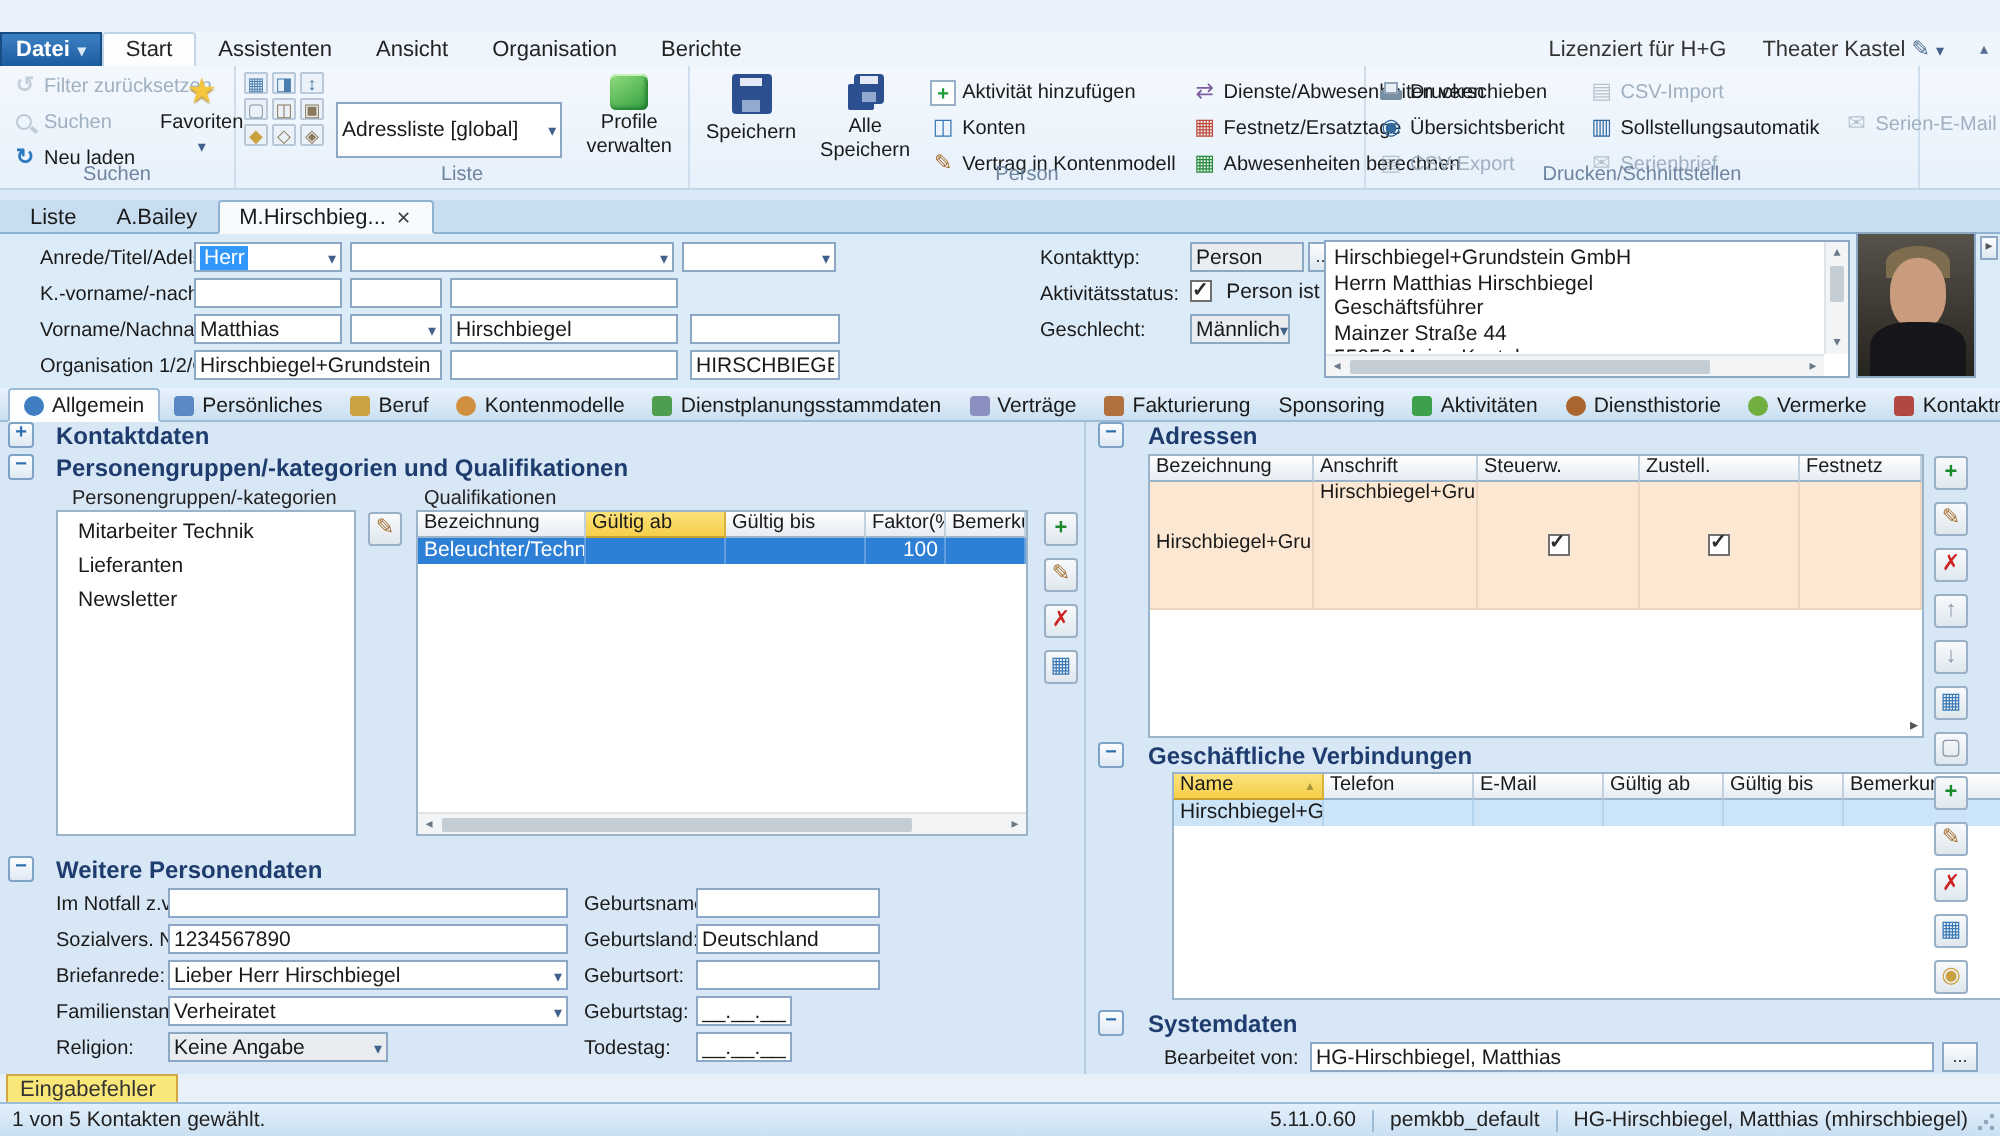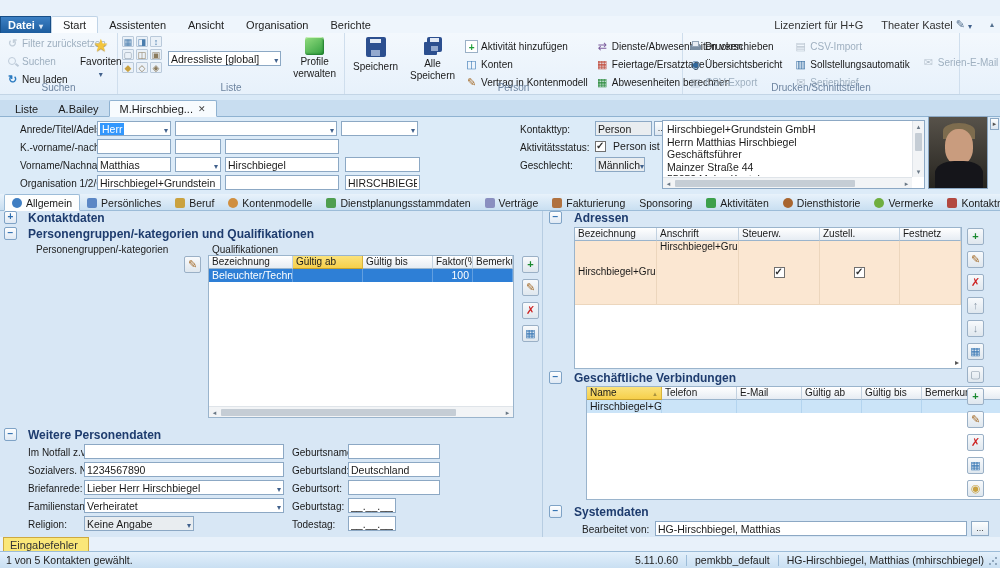--- a/index.html
+++ b/index.html
@@ -241,21 +241,21 @@
             <span class="mini m4"></span>
             <span class="mini m5"></span>
             <span class="mini m6"></span>
           </div>
           <div style="display:flex;gap:2px">
             <span class="mini m7"></span>
             <span class="mini m8"></span>
             <span class="mini m9"></span>
           </div>
         </div>
-        <div class="combo" style="position:relative;top:15px;width:122px;height:15px">
+        <div class="combo" style="position:relative;top:15px;width:122px;height:28px">
           <span style="overflow:hidden;white-space:nowrap">Adressliste [global]</span>
           <span class="arr"></span>
         </div>
         <div class="bigbtn" style="margin-left:2px">
           <span class="i-cube"></span>
           <span>Profile</span>
           <span>verwalten</span>
         </div>
       </div>
       <div class="rglabel">Liste</div>
@@ -286,21 +286,21 @@
               <span>Vertrag in Kontenmodell</span>
             </div>
         </div>
         <div class="rcol" style="margin-top:3px">
           <div class="ritem">
               <span class="mi i-move"></span>
               <span>Dienste/Abwesenheiten verschieben</span>
             </div>
           <div class="ritem">
               <span class="mi i-calred"></span>
-              <span>Feiertage/Ersatztage</span>
+              <span>Festnetz/Ersatztage</span>
             </div>
           <div class="ritem">
               <span class="mi i-calgreen"></span>
               <span>Abwesenheiten berechnen</span>
             </div>
         </div>
       </div>
       <div class="rglabel">Person</div>
     </div>
 
@@ -496,20 +496,25 @@
     <div class="panelL">
       <span class="gbtn plus" style="left:4px;top:0"></span>
       <span class="sech" style="left:28px;top:0">Kontaktdaten</span>
 
       <span class="gbtn minus" style="left:4px;top:16px"></span>
       <span class="sech" style="left:28px;top:16px">Personengruppen/-kategorien und Qualifikationen</span>
 
       <span class="sublabel" style="left:36px;top:33px">Personengruppen/-kategorien</span>
       <span class="sublabel" style="left:212px;top:33px">Qualifikationen</span>
 
+      <div class="listbox" style="left:28px;top:44px;width:150px;height:163px">
+        <div class="li">Mitarbeiter Technik</div>
+        <div class="li">Lieferanten</div>
+        <div class="li">Newsletter</div>
+      </div>
       <span class="sidebtn b-edit" style="left:184px;top:45px"></span>
 
       <div class="tbl" style="left:208px;top:44px;width:306px;height:163px">
         <div class="thead">
           <div class="th" style="width:84px">
               <span>Bezeichnung</span>
             </div>
           <div class="th sorted" style="width:70px">
               <span>Gültig ab</span>
             </div>

